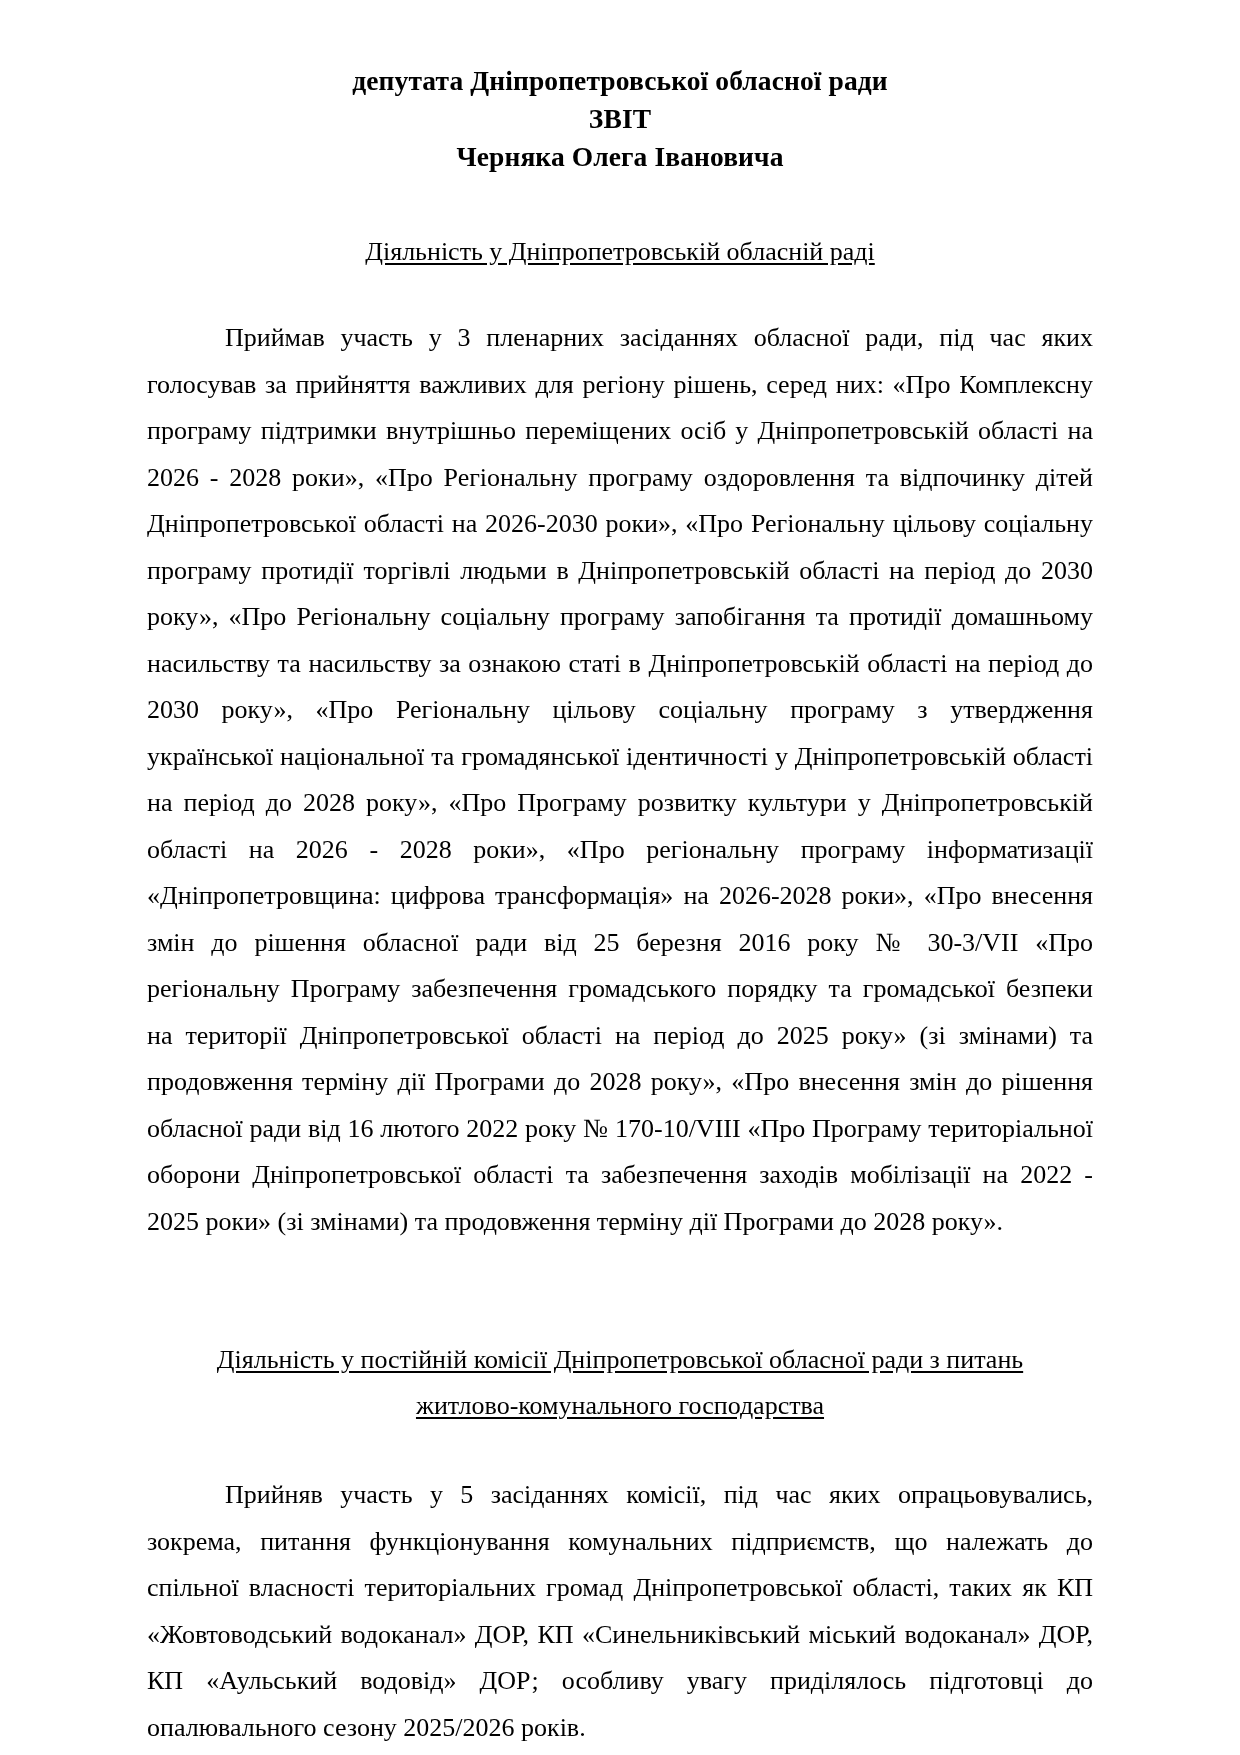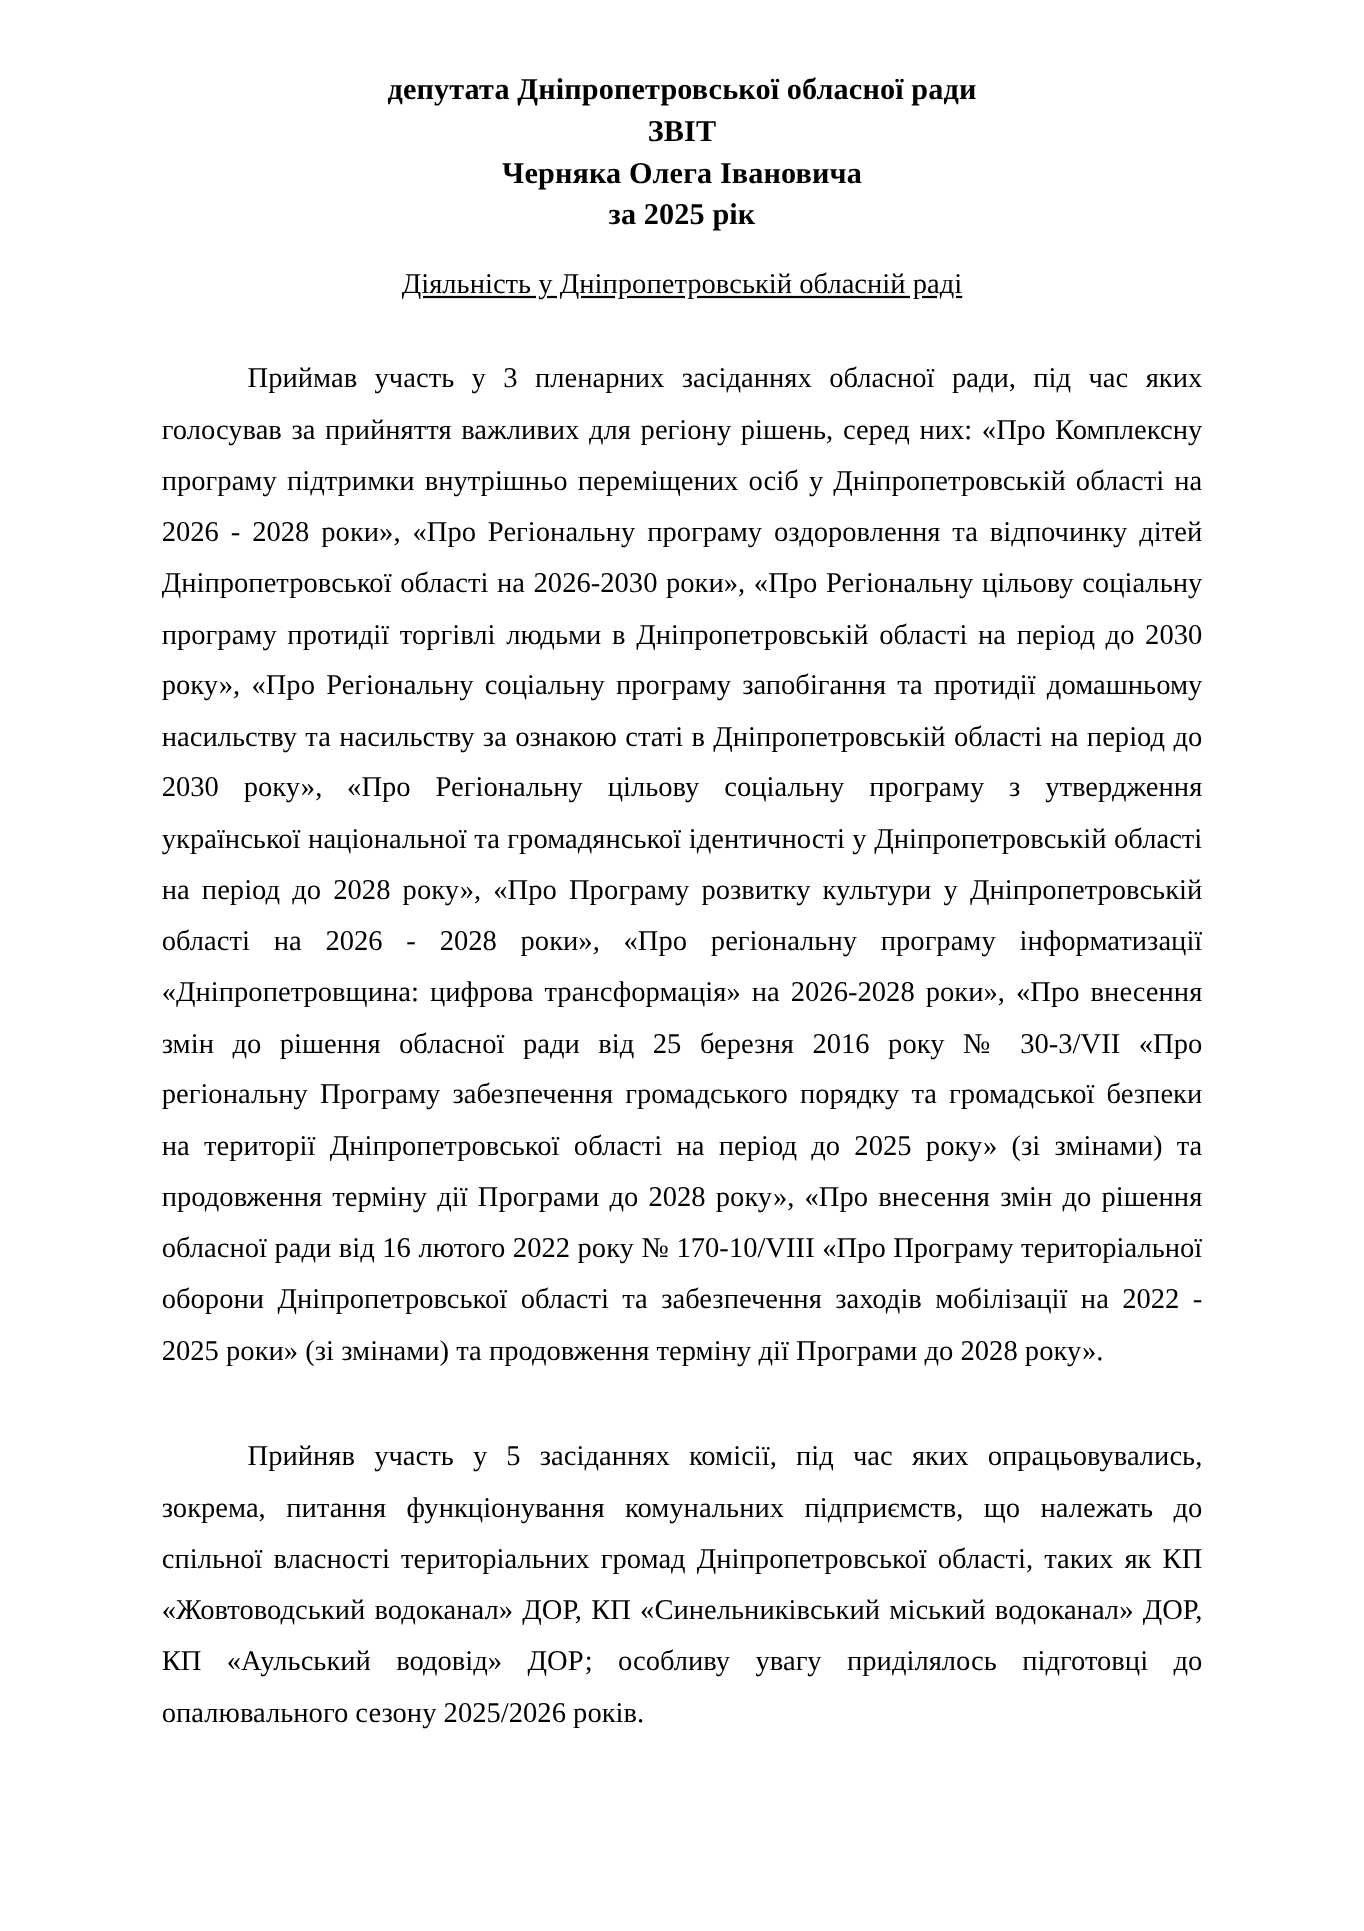--- a/index.html
+++ b/index.html
@@ -30,21 +30,21 @@
     letter-spacing: 0.1px;
   }
   .doc-title .t-line {
     display: block;
     white-space: nowrap;
   }
   .section-heading {
     text-align: center;
     font-size: 26px;
     line-height: 40px;
-    margin-top: 24px;
+    margin-top: 56px;
   }
   .section-heading .u {
     text-decoration: underline;
     text-underline-offset: 3px;
   }
   .section-heading-2 {
     text-align: center;
     font-size: 26px;
     line-height: 46px;
     margin-top: 92px;
@@ -69,29 +69,32 @@
 </style>
 </head>
 <body>
 
 <div class="page">
 
   <div class="doc-title">
     <span class="t-line">депутата Дніпропетровської обласної ради</span>
     <span class="t-line">ЗВІТ</span>
     <span class="t-line">Черняка Олега Івановича</span>
-    <span class="t-line">за 2025 рік</span>
   </div>
 
   <div class="section-heading">
     <span class="u">Діяльність у Дніпропетровській обласній раді</span>
   </div>
 
   <div class="gap-before-p2"></div>
 
   <p class="body-par">Приймав участь у 3 пленарних засіданнях обласної ради, під час яких голосував за прийняття важливих для регіону рішень, серед них: «Про Комплексну програму підтримки внутрішньо переміщених осіб у Дніпропетровській області на 2026 - 2028 роки», «Про Регіональну програму оздоровлення та відпочинку дітей Дніпропетровської області на 2026-2030 роки», «Про Регіональну цільову соціальну програму протидії торгівлі людьми в Дніпропетровській області на період до 2030 року», «Про Регіональну соціальну програму запобігання та протидії домашньому насильству та насильству за ознакою статі в Дніпропетровській області на період до 2030 року», «Про Регіональну цільову соціальну програму з утвердження української національної та громадянської ідентичності у Дніпропетровській області на період до 2028 року», «Про Програму розвитку культури у Дніпропетровській області на 2026 - 2028 роки», «Про регіональну програму інформатизації «Дніпропетровщина: цифрова трансформація» на 2026-2028 роки», «Про внесення змін до рішення обласної ради від 25 березня 2016 року № 30-3/VII «Про регіональну Програму забезпечення громадського порядку та громадської безпеки на території Дніпропетровської області на період до 2025 року» (зі змінами) та продовження терміну дії Програми до 2028 року», «Про внесення змін до рішення обласної ради від 16 лютого 2022 року № 170-10/VIII «Про Програму територіальної оборони Дніпропетровської області та забезпечення заходів мобілізації на 2022 - 2025 роки» (зі змінами) та продовження терміну дії Програми до 2028 року».</p>
 
+  <div class="section-heading-2">
+    <span class="hl"><span class="u">Діяльність у постійній комісії Дніпропетровської обласної ради з питань</span></span>
+    <span class="hl"><span class="u">житлово-комунального господарства</span></span>
+  </div>
 
   <div class="gap-before-p2"></div>
 
   <p class="body-par">Прийняв участь у 5 засіданнях комісії, під час яких опрацьовувались, зокрема, питання функціонування комунальних підприємств, що належать до спільної власності територіальних громад Дніпропетровської області, таких як КП «Жовтоводський водоканал» ДОР, КП «Синельниківський міський водоканал» ДОР, КП «Аульський водовід» ДОР; особливу увагу приділялось підготовці до опалювального сезону 2025/2026 років.</p>
 
 </div>
 
 </body></html>

